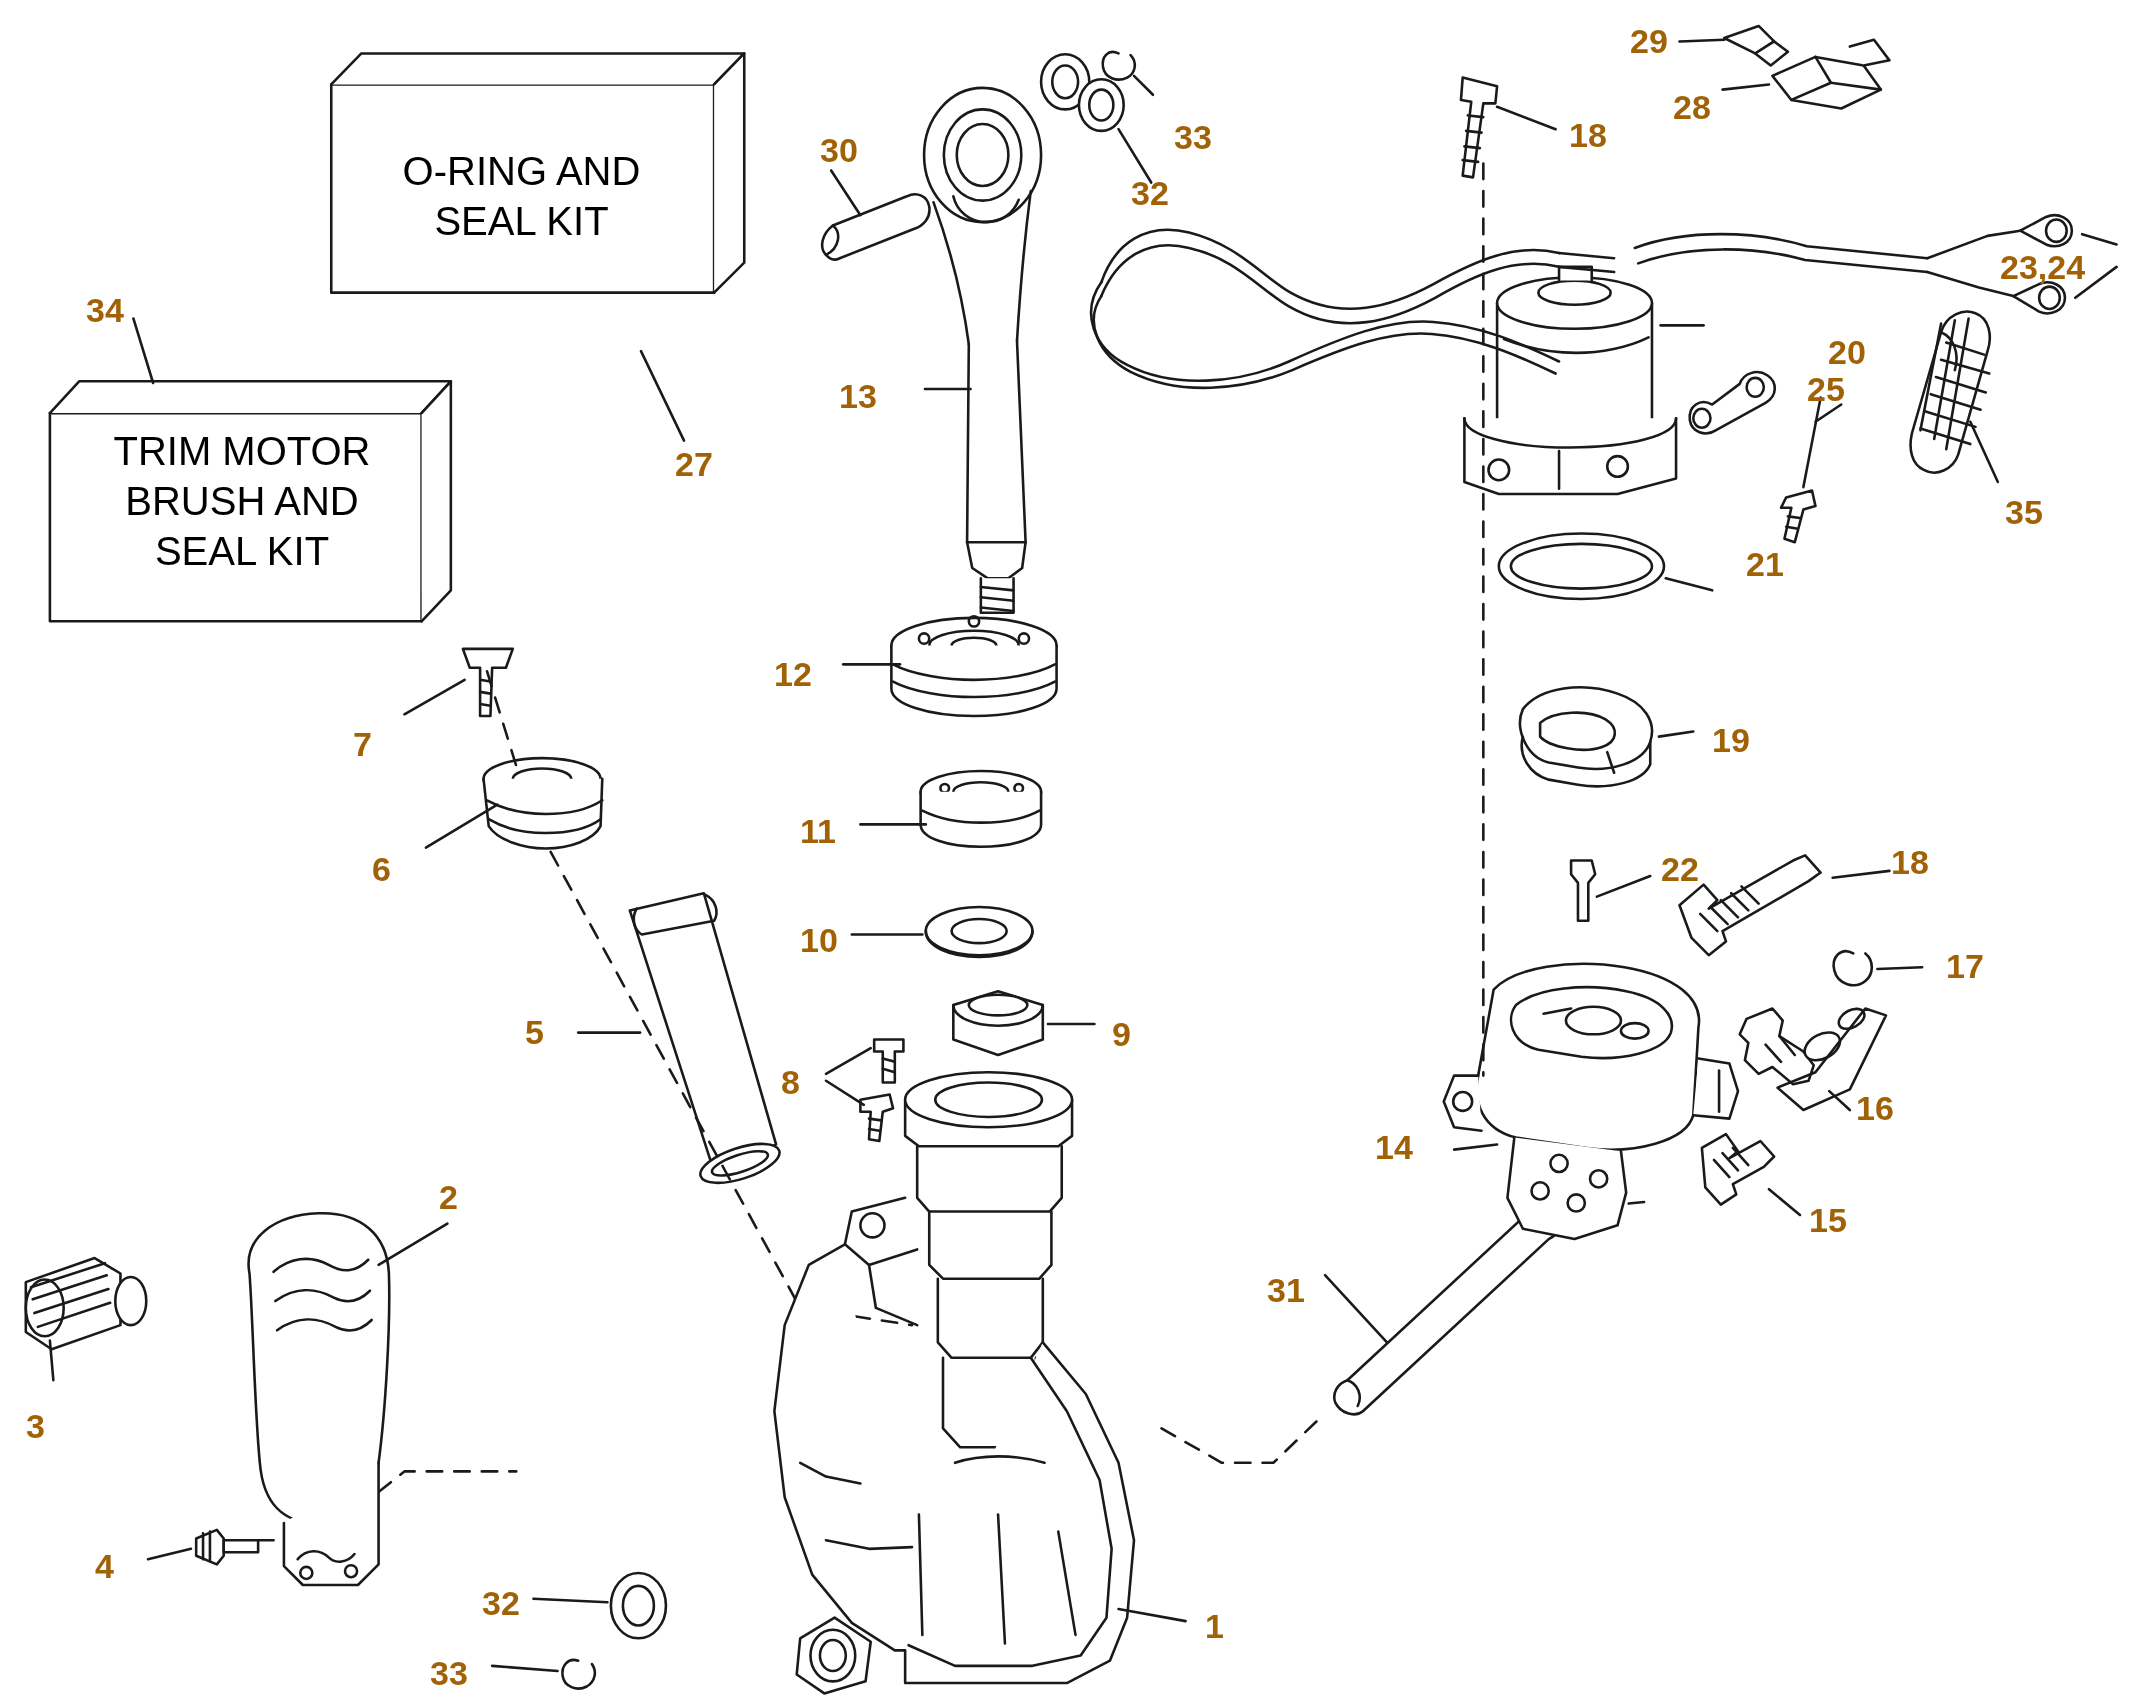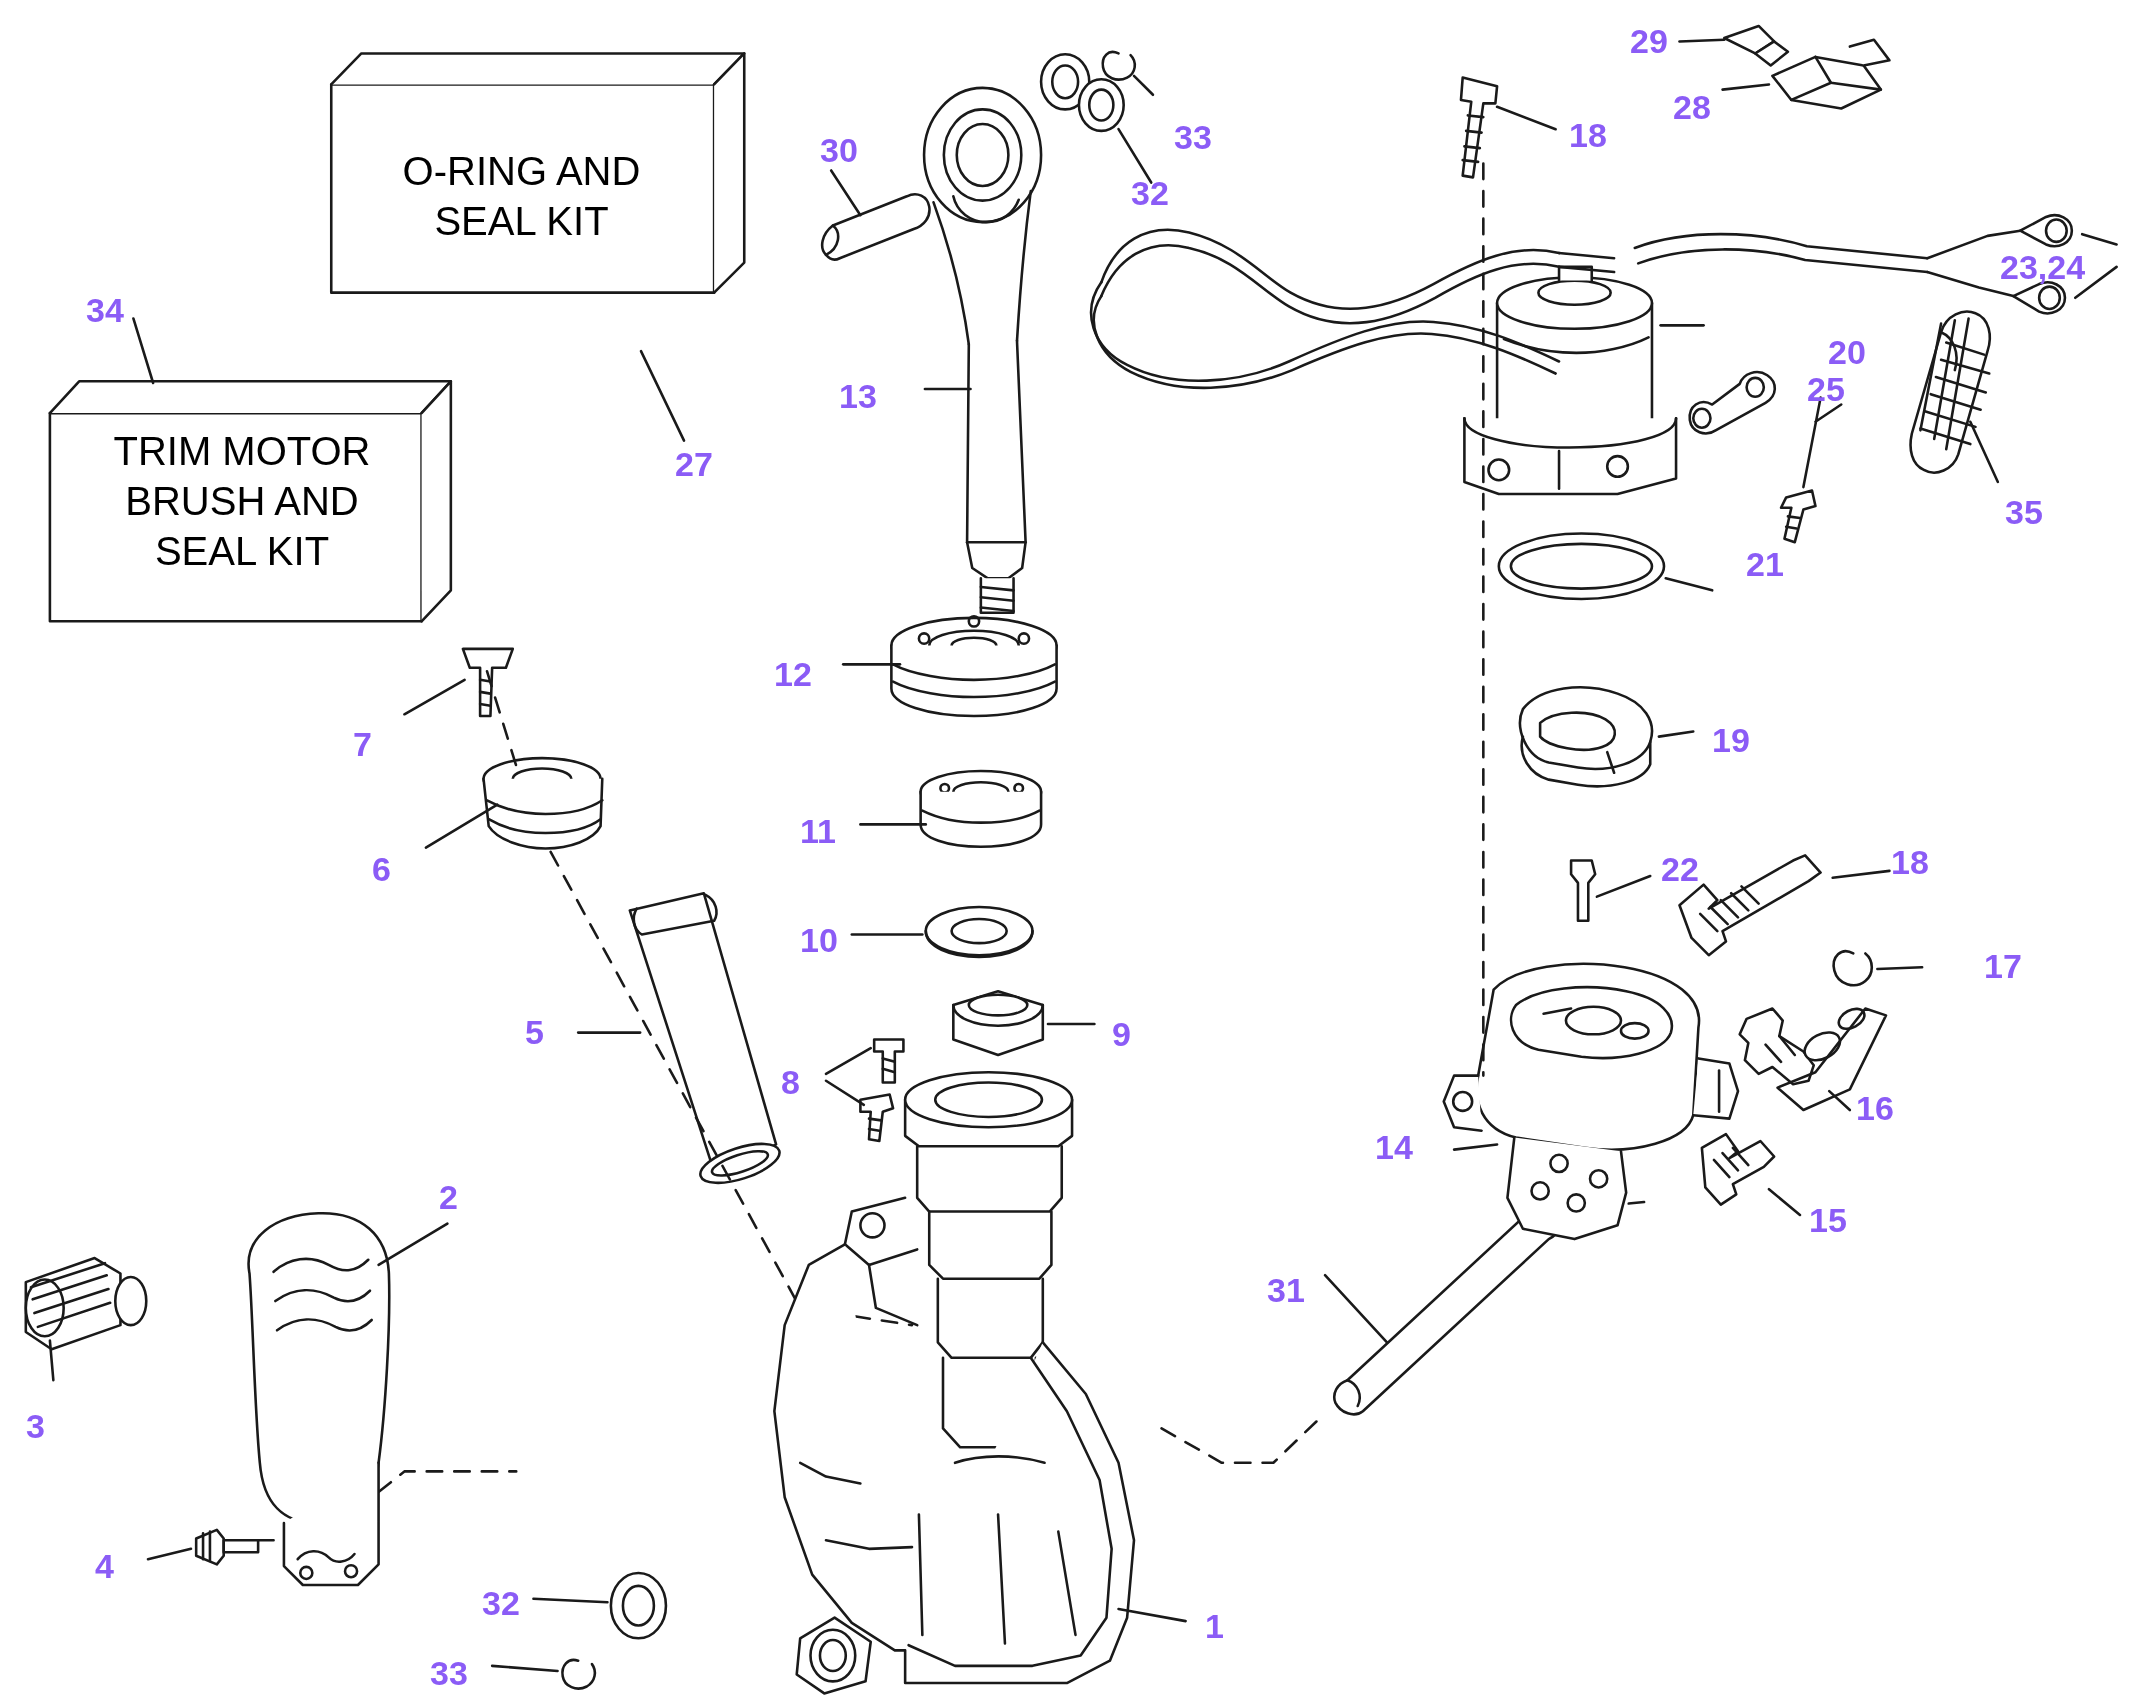--- a/index.html
+++ b/index.html
@@ -21,21 +21,21 @@
     position: absolute;
     left: 0; top: 0;
     width: 2151px;
     height: 1709px;
   }
   .callout {
     position: absolute;
     font-family: "Liberation Sans", sans-serif;
     font-weight: bold;
     font-size: 34px;
-    color: #8b5cf6;
+    color: #a16207;
     white-space: nowrap;
     line-height: 1;
   }
   .boxlabel {
     position: absolute;
     font-family: "Liberation Sans", sans-serif;
     font-size: 40px;
     color: #000000;
     text-align: center;
     line-height: 1.25;
@@ -421,21 +421,21 @@
   <div class="callout" style="left:353px;  top:727px;">7</div>
   <div class="callout" style="left:781px;  top:1065px;">8</div>
   <div class="callout" style="left:1112px; top:1017px;">9</div>
   <div class="callout" style="left:800px;  top:923px;">10</div>
   <div class="callout" style="left:800px;  top:814px;">11</div>
   <div class="callout" style="left:774px;  top:657px;">12</div>
   <div class="callout" style="left:839px;  top:379px;">13</div>
   <div class="callout" style="left:1375px; top:1130px;">14</div>
   <div class="callout" style="left:1809px; top:1203px;">15</div>
   <div class="callout" style="left:1856px; top:1091px;">16</div>
-  <div class="callout" style="left:1946px; top:949px;margin-left:38px;">17</div>
+  <div class="callout" style="left:1946px; top:949px;">17</div>
   <div class="callout" style="left:1891px; top:845px;">18</div>
   <div class="callout" style="left:1712px; top:723px;">19</div>
   <div class="callout" style="left:1828px; top:323px;margin-top:12px;">20</div>
   <div class="callout" style="left:1725px; top:547px;margin-left:21px;">21</div>
   <div class="callout" style="left:1661px; top:852px;">22</div>
   <div class="callout" style="left:2000px; top:250px;">23,24</div>
   <div class="callout" style="left:1807px; top:372px;">25</div>
   <div class="callout" style="left:1569px; top:118px;">18</div>
   <div class="callout" style="left:675px;  top:447px;">27</div>
   <div class="callout" style="left:1673px; top:90px;">28</div>

